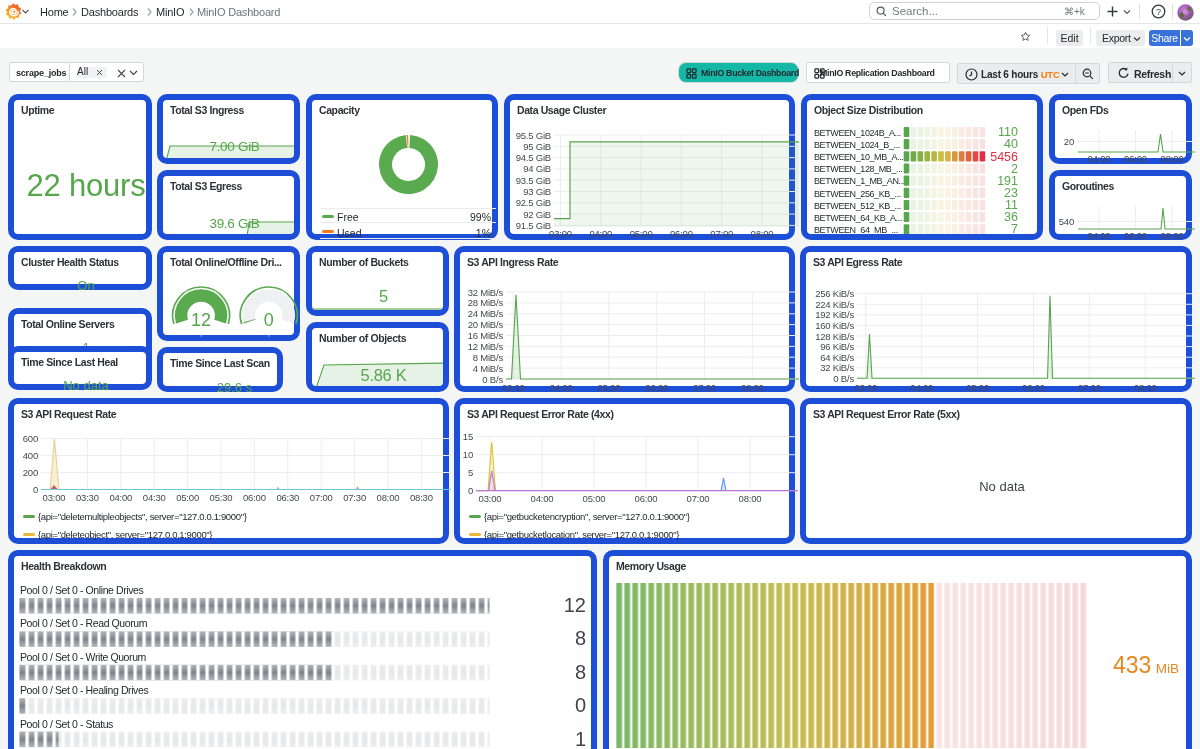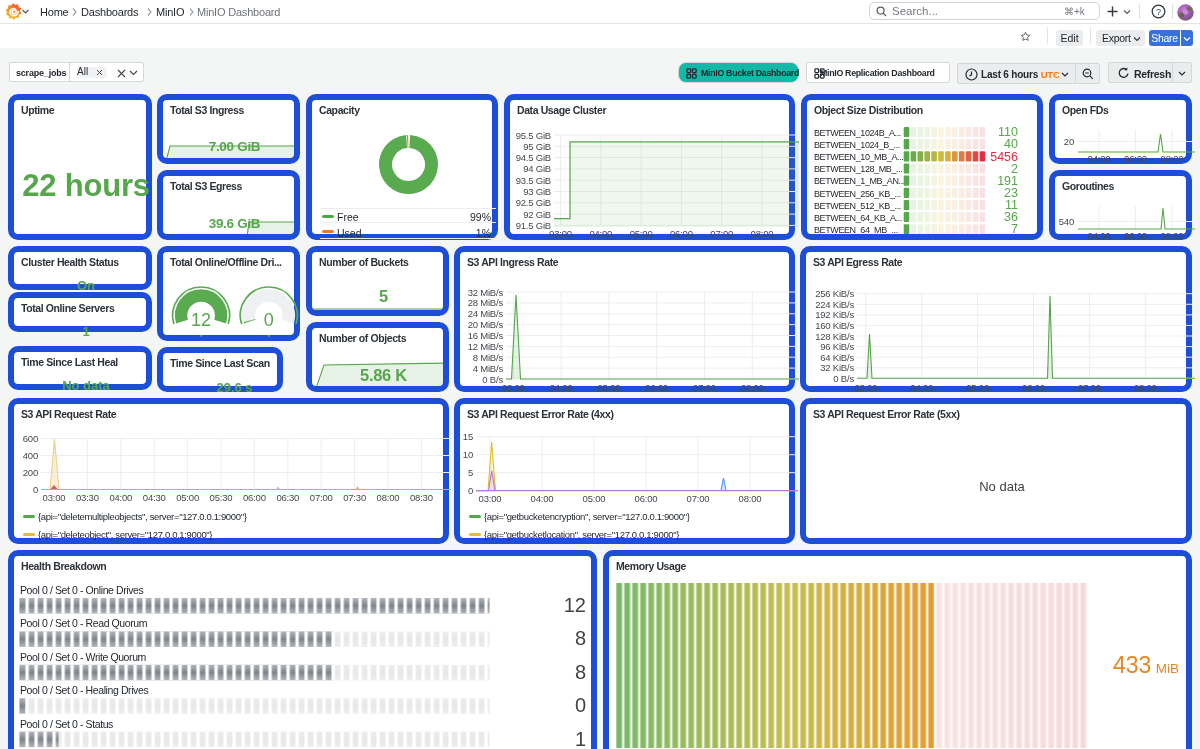--- a/index.html
+++ b/index.html
@@ -1,19 +1,19 @@
 <!DOCTYPE html>
 <html><head><meta charset="utf-8"><style>
 *{margin:0;padding:0;box-sizing:border-box}
 html,body{width:1200px;height:749px;overflow:hidden}
 body{font-family:"Liberation Sans",sans-serif;background:#f4f5f5;position:relative;color:#24292e;transform:translateZ(0)}
 .abs{position:absolute}
 .panel{position:absolute;background:#fff;border:6px solid #1d4ed8;border-radius:10px}
 .pt{position:absolute;top:4px;left:7px;font-size:10.5px;font-weight:600;letter-spacing:-0.4px;color:#2c3238;white-space:nowrap}
-.gv{position:absolute;color:#56a64b;font-weight:700;text-align:center;white-space:nowrap}
+.gv{position:absolute;color:#56a64b;font-weight:400;text-align:center;white-space:nowrap}
 svg{position:absolute;top:0;left:0;overflow:visible}
 .axl{font-size:9.5px;fill:#44484e;font-family:"Liberation Sans",sans-serif;letter-spacing:-0.2px}
 .leg{position:absolute;font-size:9.5px;letter-spacing:-0.35px;color:#24292e;white-space:nowrap}
 .lm{position:absolute;width:12px;height:3px;border-radius:2px}
 </style></head><body>
 
 <div class="abs" style="left:0;top:0;width:1200px;height:24px;background:#fff;border-bottom:1px solid #e4e5e6">
 <svg style="left:4px;top:2px" width="18" height="19" viewBox="0 0 18 19">
 <defs>
         <linearGradient id="glog" x1="0" y1="1" x2="0.6" y2="0">
@@ -395,21 +395,21 @@
       <text class="axl" x="80.5" y="63" text-anchor="middle">06:00</text>
       <line x1="117.0" y1="30" x2="117.0" y2="53" stroke="#eceded"></line>
       <text class="axl" x="117.0" y="63" text-anchor="middle">08:00</text>
       <path d="M23 53 L106 53 L108 32 L110 53 L140 53" fill="none" stroke="#56a64b" stroke-width="1.1"></path>
     </svg>
 </div>
 <div class="panel" style="left:8px;top:246px;width:144px;height:44px">
     <div class="pt">Cluster Health Status</div>
 <div class="gv" style="left:0;top:26px;width:144px;font-size:13px">On</div>
 </div>
-<div class="panel" style="left:8px;top:292px;width:144px;height:40px">
+<div class="panel" style="left:8px;top:308px;width:144px;height:60px">
     <div class="pt">Total Online Servers</div>
 <div class="gv" style="left:0;top:26px;width:144px;font-size:13px">1</div>
 </div>
 <div class="panel" style="left:8px;top:346px;width:144px;height:44px">
     <div class="pt">Time Since Last Heal</div>
 <div class="gv" style="left:0;top:26px;width:144px;font-size:13px">No data</div>
 </div>
 <div class="panel" style="left:157px;top:246px;width:143px;height:95px">
     <div class="pt">Total Online/Offline Dri...</div>
 <svg width="143" height="95" viewBox="0 0 143 95">

